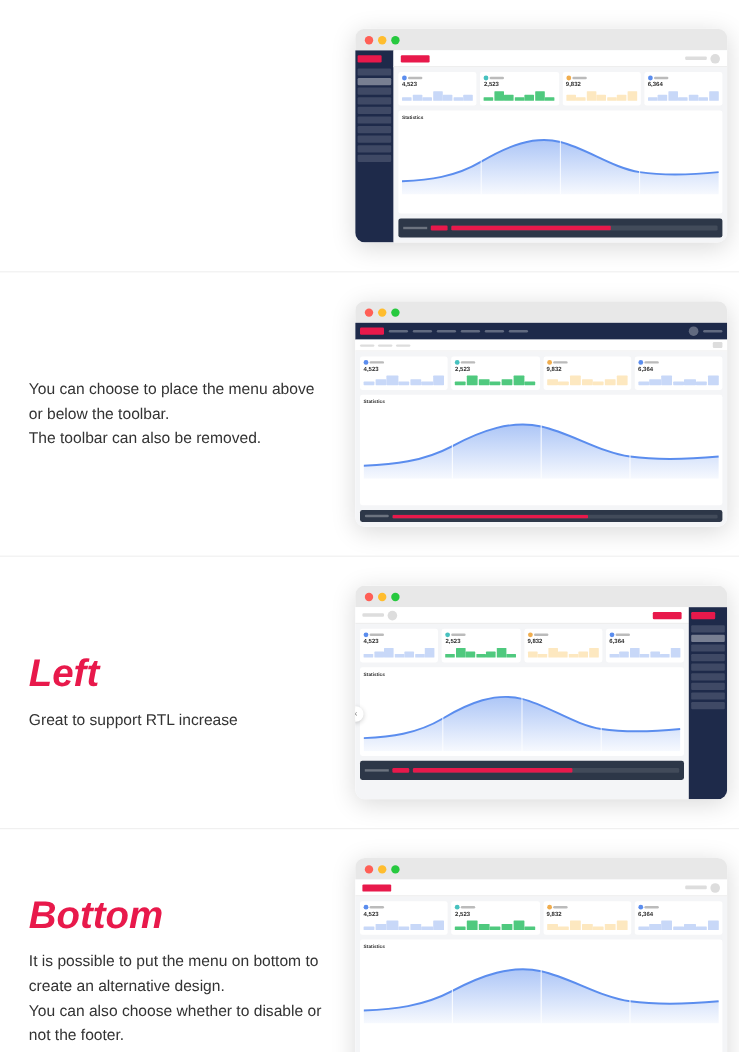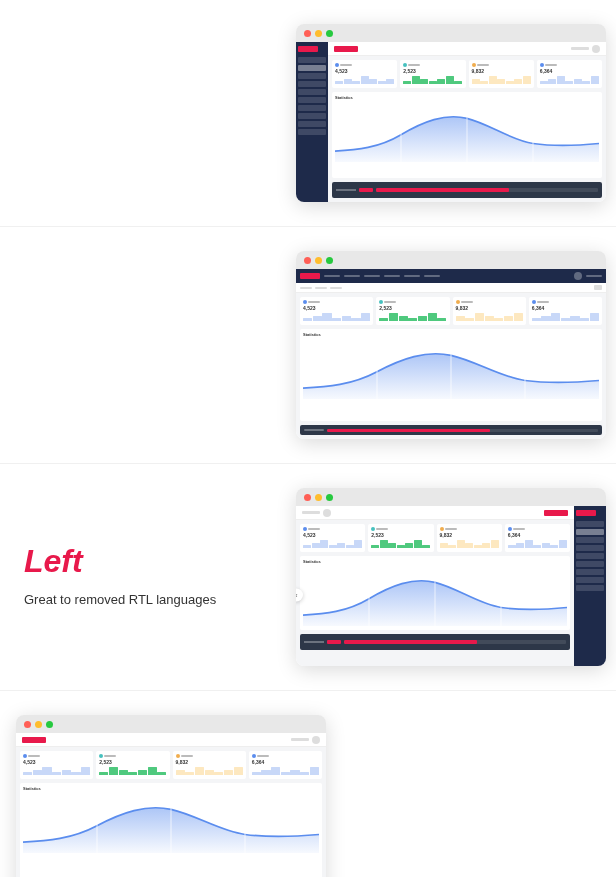--- a/index.html
+++ b/index.html
@@ -434,20 +434,21 @@
             </div>
           </div>
         </div>
       </div>
     </div>
   </div>
 </div>
 
 <div class="layout-section">
   <div class="layout-text">
+    <div class="layout-desc">You can choose to place the menu above or below the toolbar.<br>The toolbar can also be removed.</div>
   </div>
   <div class="layout-preview">
     <div class="browser-window top-layout">
       <div class="browser-bar">
         <div class="browser-dot dot-red"></div>
         <div class="browser-dot dot-yellow"></div>
         <div class="browser-dot dot-green"></div>
       </div>
       <div class="dash-content" style="flex-direction:column;height:170px;">
 
@@ -563,21 +564,21 @@
           </div>
         </div>
       </div>
     </div>
   </div>
 </div>
 
 <div class="layout-section">
   <div class="layout-text">
     <div class="layout-title">Left</div>
-    <div class="layout-desc">Great to removed RTL languages</div>
+    <div class="layout-desc">Great to support RTL increase</div>
   </div>
   <div class="layout-preview" style="position:relative;">
     <div class="browser-window">
       <div class="browser-bar">
         <div class="browser-dot dot-red"></div>
         <div class="browser-dot dot-yellow"></div>
         <div class="browser-dot dot-green"></div>
       </div>
       <div class="dash-content">
 
@@ -694,20 +695,24 @@
           <div class="left-sidebar-item"></div>
           <div class="left-sidebar-item"></div>
           <div class="left-sidebar-item"></div>
         </div>
       </div>
     </div>
   </div>
 </div>
 
 <div class="layout-section">
+  <div class="layout-text">
+    <div class="layout-title">Bottom</div>
+    <div class="layout-desc">It is possible to put the menu on bottom to create an alternative design.<br>You can also choose whether to disable or not the footer.</div>
+  </div>
   <div class="layout-preview">
     <div class="browser-window bottom-layout">
       <div class="browser-bar">
         <div class="browser-dot dot-red"></div>
         <div class="browser-dot dot-yellow"></div>
         <div class="browser-dot dot-green"></div>
       </div>
       <div class="dash-content" style="flex-direction:column;height:170px;">
 
         <div class="bottom-main">

